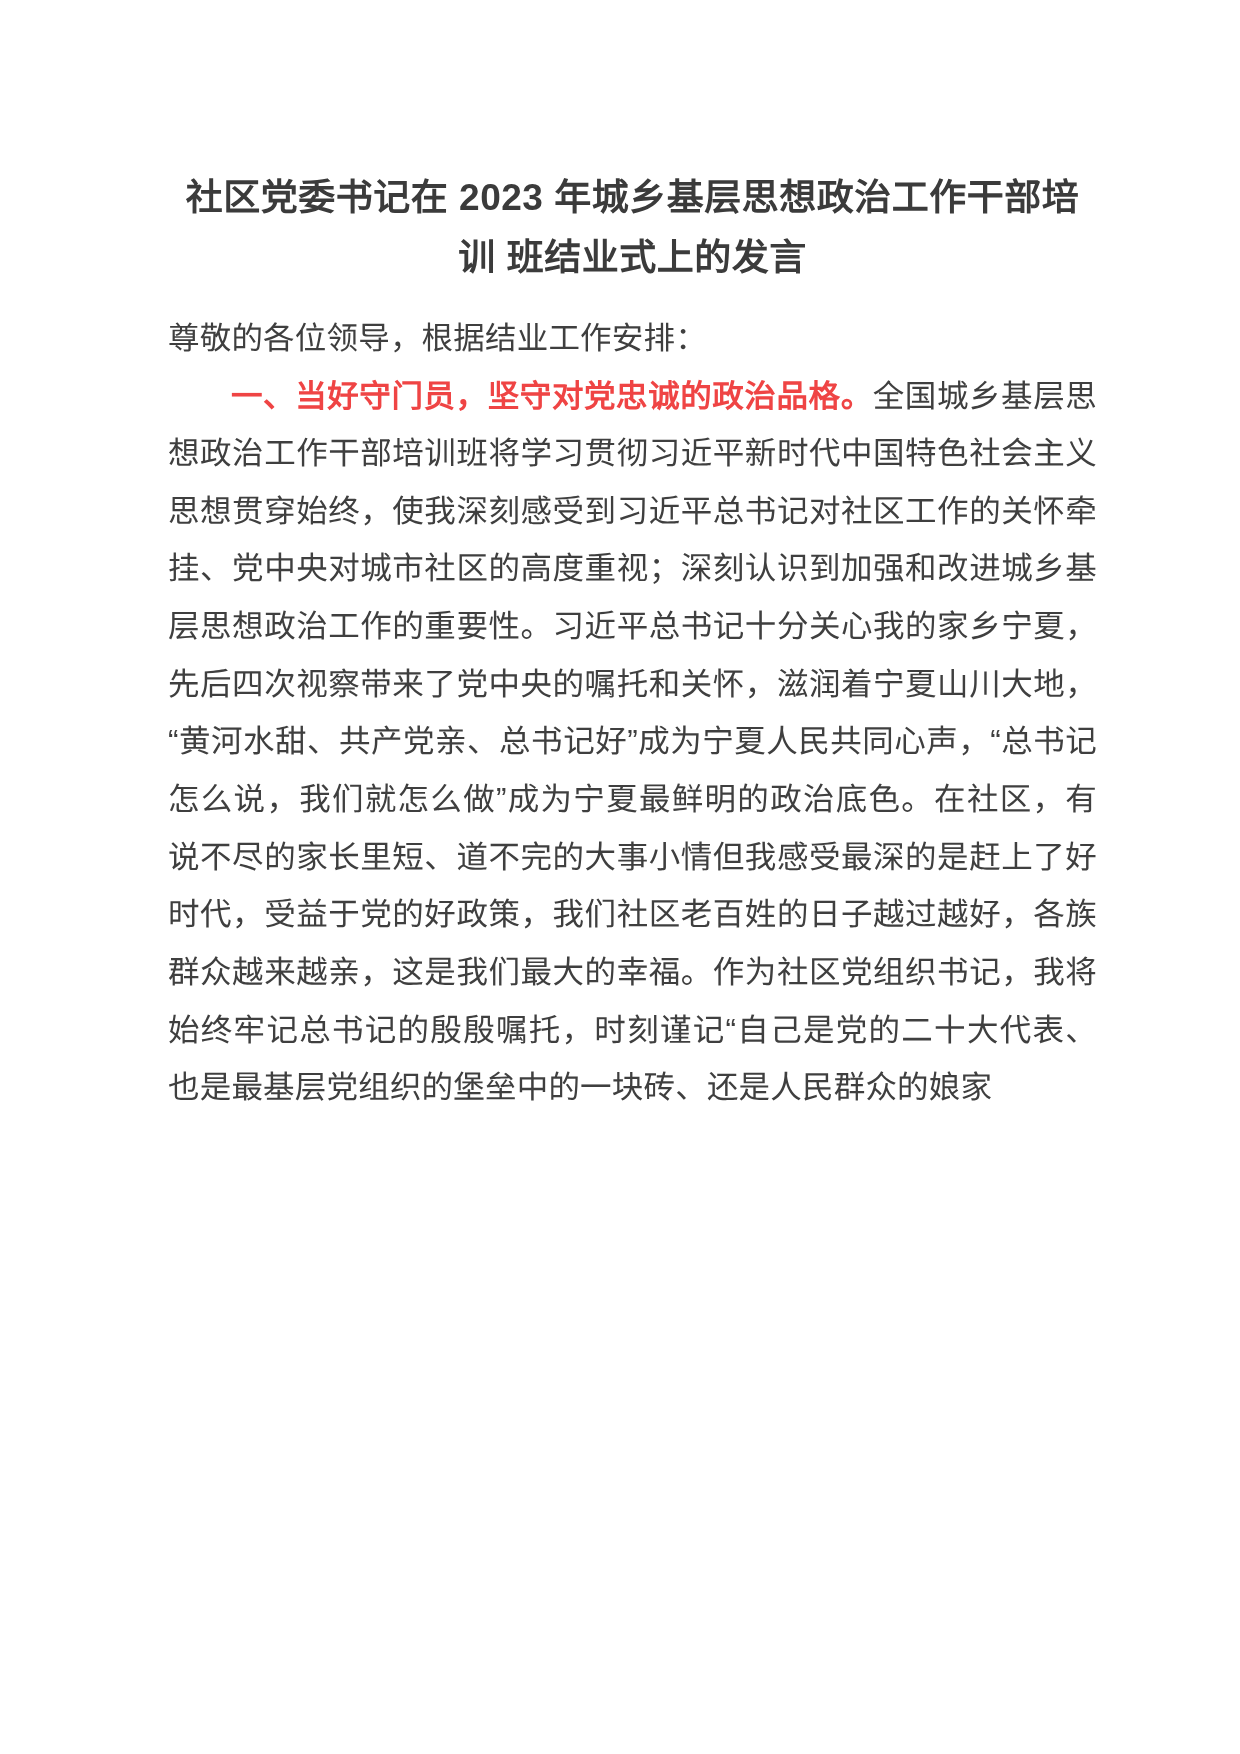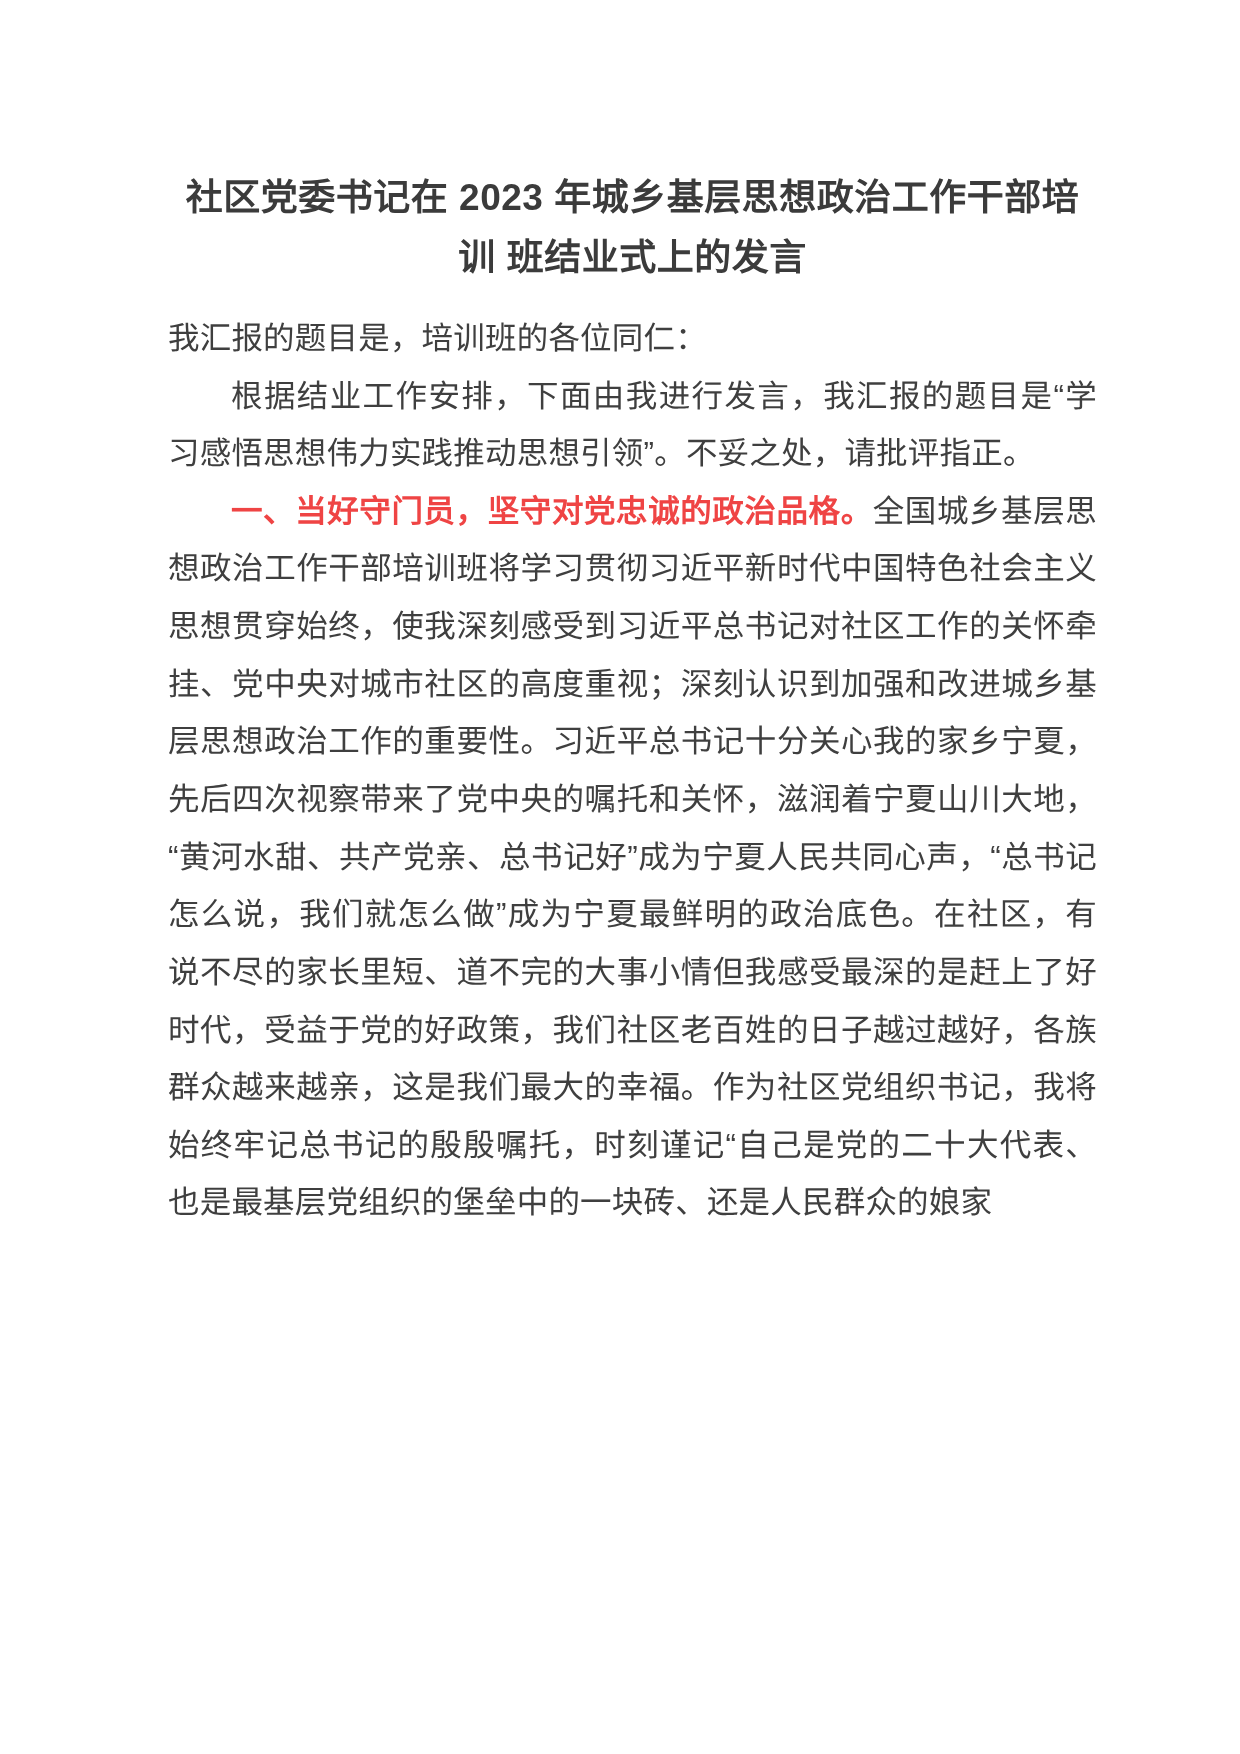--- a/index.html
+++ b/index.html
@@ -72,23 +72,22 @@
 
 <div class="page">
 
   <h1 class="doc-title">
     <span class="run">社区党委书记在 2023 年城乡基层思想政治工作干部培训</span>
     <span class="run">班结业式上的发言</span>
   </h1>
 
   <div class="body-block">
 
-    <p class="para">我汇报的题目是，培训班的各位同仁：</p>
+    <p class="para">尊敬的各位领导，根据结业工作安排：</p>
 
-    <p class="indent">根据结业工作安排，下面由我进行发言，我汇报的题目是“学习感悟思想伟力实践推动思想引领”。不妥之处，请批评指正。</p>
 
     <p class="indent">
       <span class="run section-head">一、当好守门员，坚守对党忠诚的政治品格。</span><span class="run">全国城乡基层思想政治工作干部培训班将学习贯彻习近平新时代中国特色社会主义思想贯穿始终，使我深刻感受到习近平总书记对社区工作的关怀牵挂、党中央对城市社区的高度重视；深刻认识到加强和改进城乡基层思想政治工作的重要性。习近平总书记十分关心我的家乡宁夏，先后四次视察带来了党中央的嘱托和关怀，滋润着宁夏山川大地，“黄河水甜、共产党亲、总书记好”成为宁夏人民共同心声，“总书记怎么说，我们就怎么做”成为宁夏最鲜明的政治底色。在社区，有说不尽的家长里短、道不完的大事小情但我感受最深的是赶上了好时代，受益于党的好政策，我们社区老百姓的日子越过越好，各族群众越来越亲，这是我们最大的幸福。作为社区党组织书记，我将始终牢记总书记的殷殷嘱托，时刻谨记“自己是党的二十大代表、也是最基层党组织的堡垒中的一块砖、还是人民群众的娘家</span>
     </p>
 
   </div>
 
 </div>
 
 </body></html>

